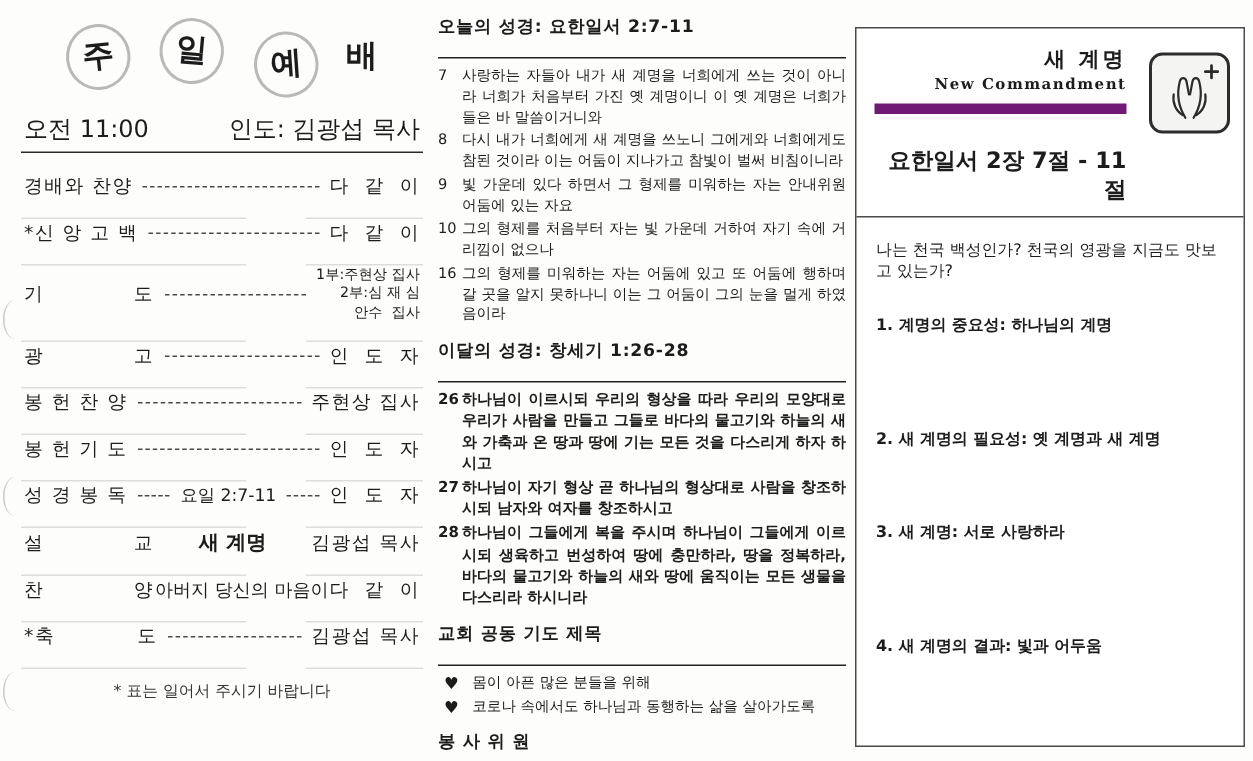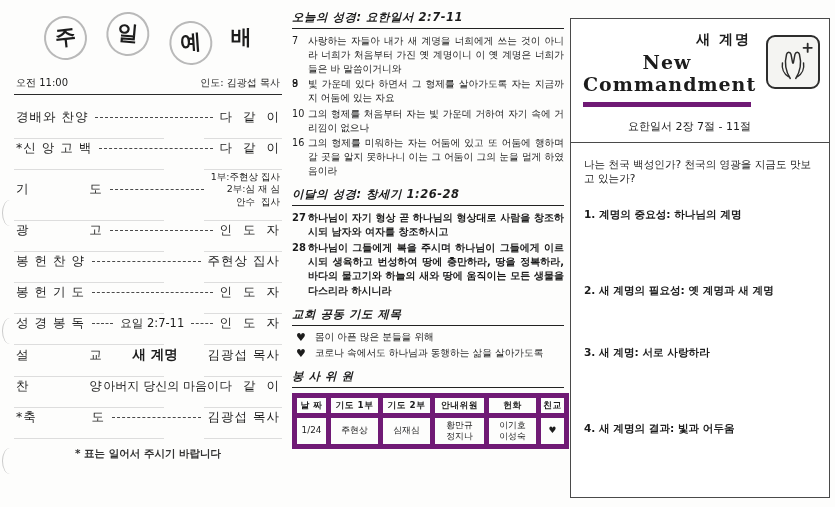--- a/index.html
+++ b/index.html
@@ -13,60 +13,60 @@
   .arc { position:absolute; width:16px; height:26px; border-left:1.5px solid #c9c9c9;
          border-radius:50%; left:2px; }
   
   .panel-left { position:absolute; left:14px; top:6px; width:268px; }
   .worship-title { text-align:center; margin:10px 0 16px; }
   .worship-title .ch { display:inline-block; font-size:21px; font-weight:bold; margin:0 7px; }
   .worship-title .circ { border:2px solid #b9b9b9; border-radius:50%; padding:5px 9px 7px; }
   .worship-title .r1 { transform:rotate(-6deg); }
   .worship-title .r2 { transform:rotate(5deg) translateY(-4px); }
   .worship-title .r3 { transform:rotate(-4deg) translateY(5px); }
-  .lp-head { display:flex; justify-content:space-between; font-size:10px;
+  .lp-head { display:flex; justify-content:space-between; font-size:16px;
              border-bottom:1.5px solid #2a2a2a; padding:0 2px 4px; }
   .worship-rows { margin-top:14px; }
   .wrow { display:flex; align-items:center; font-size:12.5px; padding:0 2px 13px; margin-bottom:1px;
     background:
       linear-gradient(#ddd,#ddd) 0 100%/150px 1px no-repeat,
       linear-gradient(#ddd,#ddd) right 0 bottom 0/78px 1px no-repeat; }
   .wrow .lbl { white-space:pre; letter-spacing:1px; }
   .wrow .dash { flex:1; height:0; border-top:1.5px dashed #4a4a4a; margin:0 7px; }
   .wrow .dash.short { flex:0.6; }
   .wrow .rgt { white-space:pre; font-size:12.5px; letter-spacing:1px; }
   .wrow .rgt.small { font-size:9.5px; letter-spacing:0; white-space:pre-wrap; line-height:1.3; text-align:right; }
   .wrow .midtxt { flex:1; text-align:center; font-size:12px; white-space:pre; }
   .wrow .midtxt.bold { font-weight:bold; font-size:13.5px; }
   .wrow .midref { font-size:11.5px; white-space:pre; }
-  .lp-foot { text-align:center; font-size:10.5px; margin-top:8px; color:#333;font-weight:bold; }
+  .lp-foot { text-align:center; font-size:10.5px; margin-top:8px; color:#333; }
   
   .panel-mid { position:absolute; left:292px; top:10px; width:272px; }
   .sec-h { font-weight:bold; font-size:11.5px; border-bottom:1.5px solid #222;
-           padding-bottom:3px; margin:9px 0 5px; letter-spacing:0.5px;font-style:italic; }
+           padding-bottom:13px; margin:9px 0 5px; letter-spacing:0.5px; }
   .sec-h:first-child { margin-top:0; }
   .verse { font-size:9.7px; line-height:1.42; text-align:justify; position:relative;
            padding-left:16px; margin:2px 0; }
   .verse .vnum { position:absolute; left:0; top:0; }
   .gen .verse { font-weight:bold; font-size:10px; }
   .pray-item { font-size:9.7px; margin:3px 0 3px 4px; display:flex; gap:9px; align-items:flex-start; }
   .pray-item .heart { font-size:11px; }
   table.vol { border-collapse:collapse; width:100%; margin-top:5px; table-layout:fixed; }
   .vol th, .vol td { border:5px solid #701a75; font-size:8.8px; text-align:center;
                      padding:2px 0; white-space:pre-line; line-height:1.25; }
   .vol th { font-weight:bold; letter-spacing:0.5px; }
   
   .panel-right { position:absolute; left:570px; top:18px; width:260px; height:480px;
                  border:1.5px solid #4a4a4a; background:#fff; }
   .rp-head { position:relative; padding:12px 12px 8px; border-bottom:1.5px solid #4a4a4a; }
   .rp-title-ko { text-align:right; font-weight:bold; font-size:14px; margin-right:66px; letter-spacing:2px; }
-  .rp-title-en { text-align:center; font-weight:bold; font-size:19px; margin:2px 66px 0 0;
+  .rp-title-en { text-align:right; font-weight:bold; font-size:10px; margin:2px 66px 0 0;
                  font-family:"DejaVu Serif", serif; letter-spacing:1px;
-                 border-bottom:5px solid #701a75; padding-bottom:7px; }
-  .rp-ref { text-align:right; font-weight:normal; font-size:11px; margin:12px 66px 0 0; }
+                 border-bottom:7px solid #701a75; padding-bottom:7px; }
+  .rp-ref { text-align:right; font-weight:bold; font-size:15px; margin:22px 66px 0 0; }
   .hands-box { position:absolute; right:9px; top:16px; width:54px; height:54px;
                border:2px solid #2d2d2d; border-radius:9px; display:flex;
                align-items:center; justify-content:center; background:#f4f4f2; }
   .rp-body { padding:11px 13px; }
   .rp-q { font-weight:normal; font-size:10.6px; margin:4px 0 22px; }
   .rp-point { font-weight:bold; font-size:10.6px; }
   .mb1 { margin-bottom:62px; } .mb2 { margin-bottom:48px; } .mb3 { margin-bottom:62px; } .mb4 { margin-bottom:60px; }
   .rp-close { font-weight:bold; font-size:10.4px; margin-bottom:16px; }
 </style>
 </head>
@@ -145,28 +145,29 @@
     </div>
   </div>
 
   <div class="lp-foot">* 표는 일어서 주시기 바랍니다</div>
 </div>
 
 <div class="panel-mid">
   <div class="sec-h">오늘의 성경: 요한일서 2:7-11</div>
   <div>
     <p class="verse"><span class="vnum">7</span><span>사랑하는 자들아 내가 새 계명을 너희에게 쓰는 것이 아니라 너희가 처음부터 가진 옛 계명이니 이 옛 계명은 너희가 들은 바 말씀이거니와</span></p>
-    <p class="verse"><span class="vnum">8</span></p>
-    <p class="verse"><span class="vnum">9</span><span>빛 가운데 있다 하면서 그 형제를 살아가도록 자는 지금까지 어둠에 있는 자요</span></p>
+    <p class="verse"><span class="vnum">8</span><span>다시 내가 너희에게 새 계명을 쓰노니 그에게와 너희에게도 참된 것이라 이는 어둠이 지나가고 참빛이 벌써 비침이니라</span></p>
+    <p class="verse"><span class="vnum">9</span><span>빛 가운데 있다 하면서 그 형제를 미워하는 자는 안내위원 어둠에 있는 자요</span></p>
     <p class="verse"><span class="vnum">10</span><span>그의 형제를 처음부터 자는 빛 가운데 거하여 자기 속에 거리낌이 없으나</span></p>
     <p class="verse"><span class="vnum">16</span><span>그의 형제를 미워하는 자는 어둠에 있고 또 어둠에 행하며 갈 곳을 알지 못하나니 이는 그 어둠이 그의 눈을 멀게 하였음이라</span></p>
   </div>
 
   <div class="sec-h">이달의 성경: 창세기 1:26-28</div>
   <div class="gen">
+    <p class="verse"><span class="vnum">26</span><span>하나님이 이르시되 우리의 형상을 따라 우리의 모양대로 우리가 사람을 만들고 그들로 바다의 물고기와 하늘의 새와 가축과 온 땅과 땅에 기는 모든 것을 다스리게 하자 하시고</span></p>
     <p class="verse"><span class="vnum">27</span><span>하나님이 자기 형상 곧 하나님의 형상대로 사람을 창조하시되 남자와 여자를 창조하시고</span></p>
     <p class="verse"><span class="vnum">28</span><span>하나님이 그들에게 복을 주시며 하나님이 그들에게 이르시되 생육하고 번성하여 땅에 충만하라, 땅을 정복하라, 바다의 물고기와 하늘의 새와 땅에 움직이는 모든 생물을 다스리라 하시니라</span></p>
   </div>
 
   <div class="sec-h">교회 공동 기도 제목</div>
   <div>
     <div class="pray-item">
       <span class="heart">♥</span>
       <span>몸이 아픈 많은 분들을 위해</span>
     </div>

